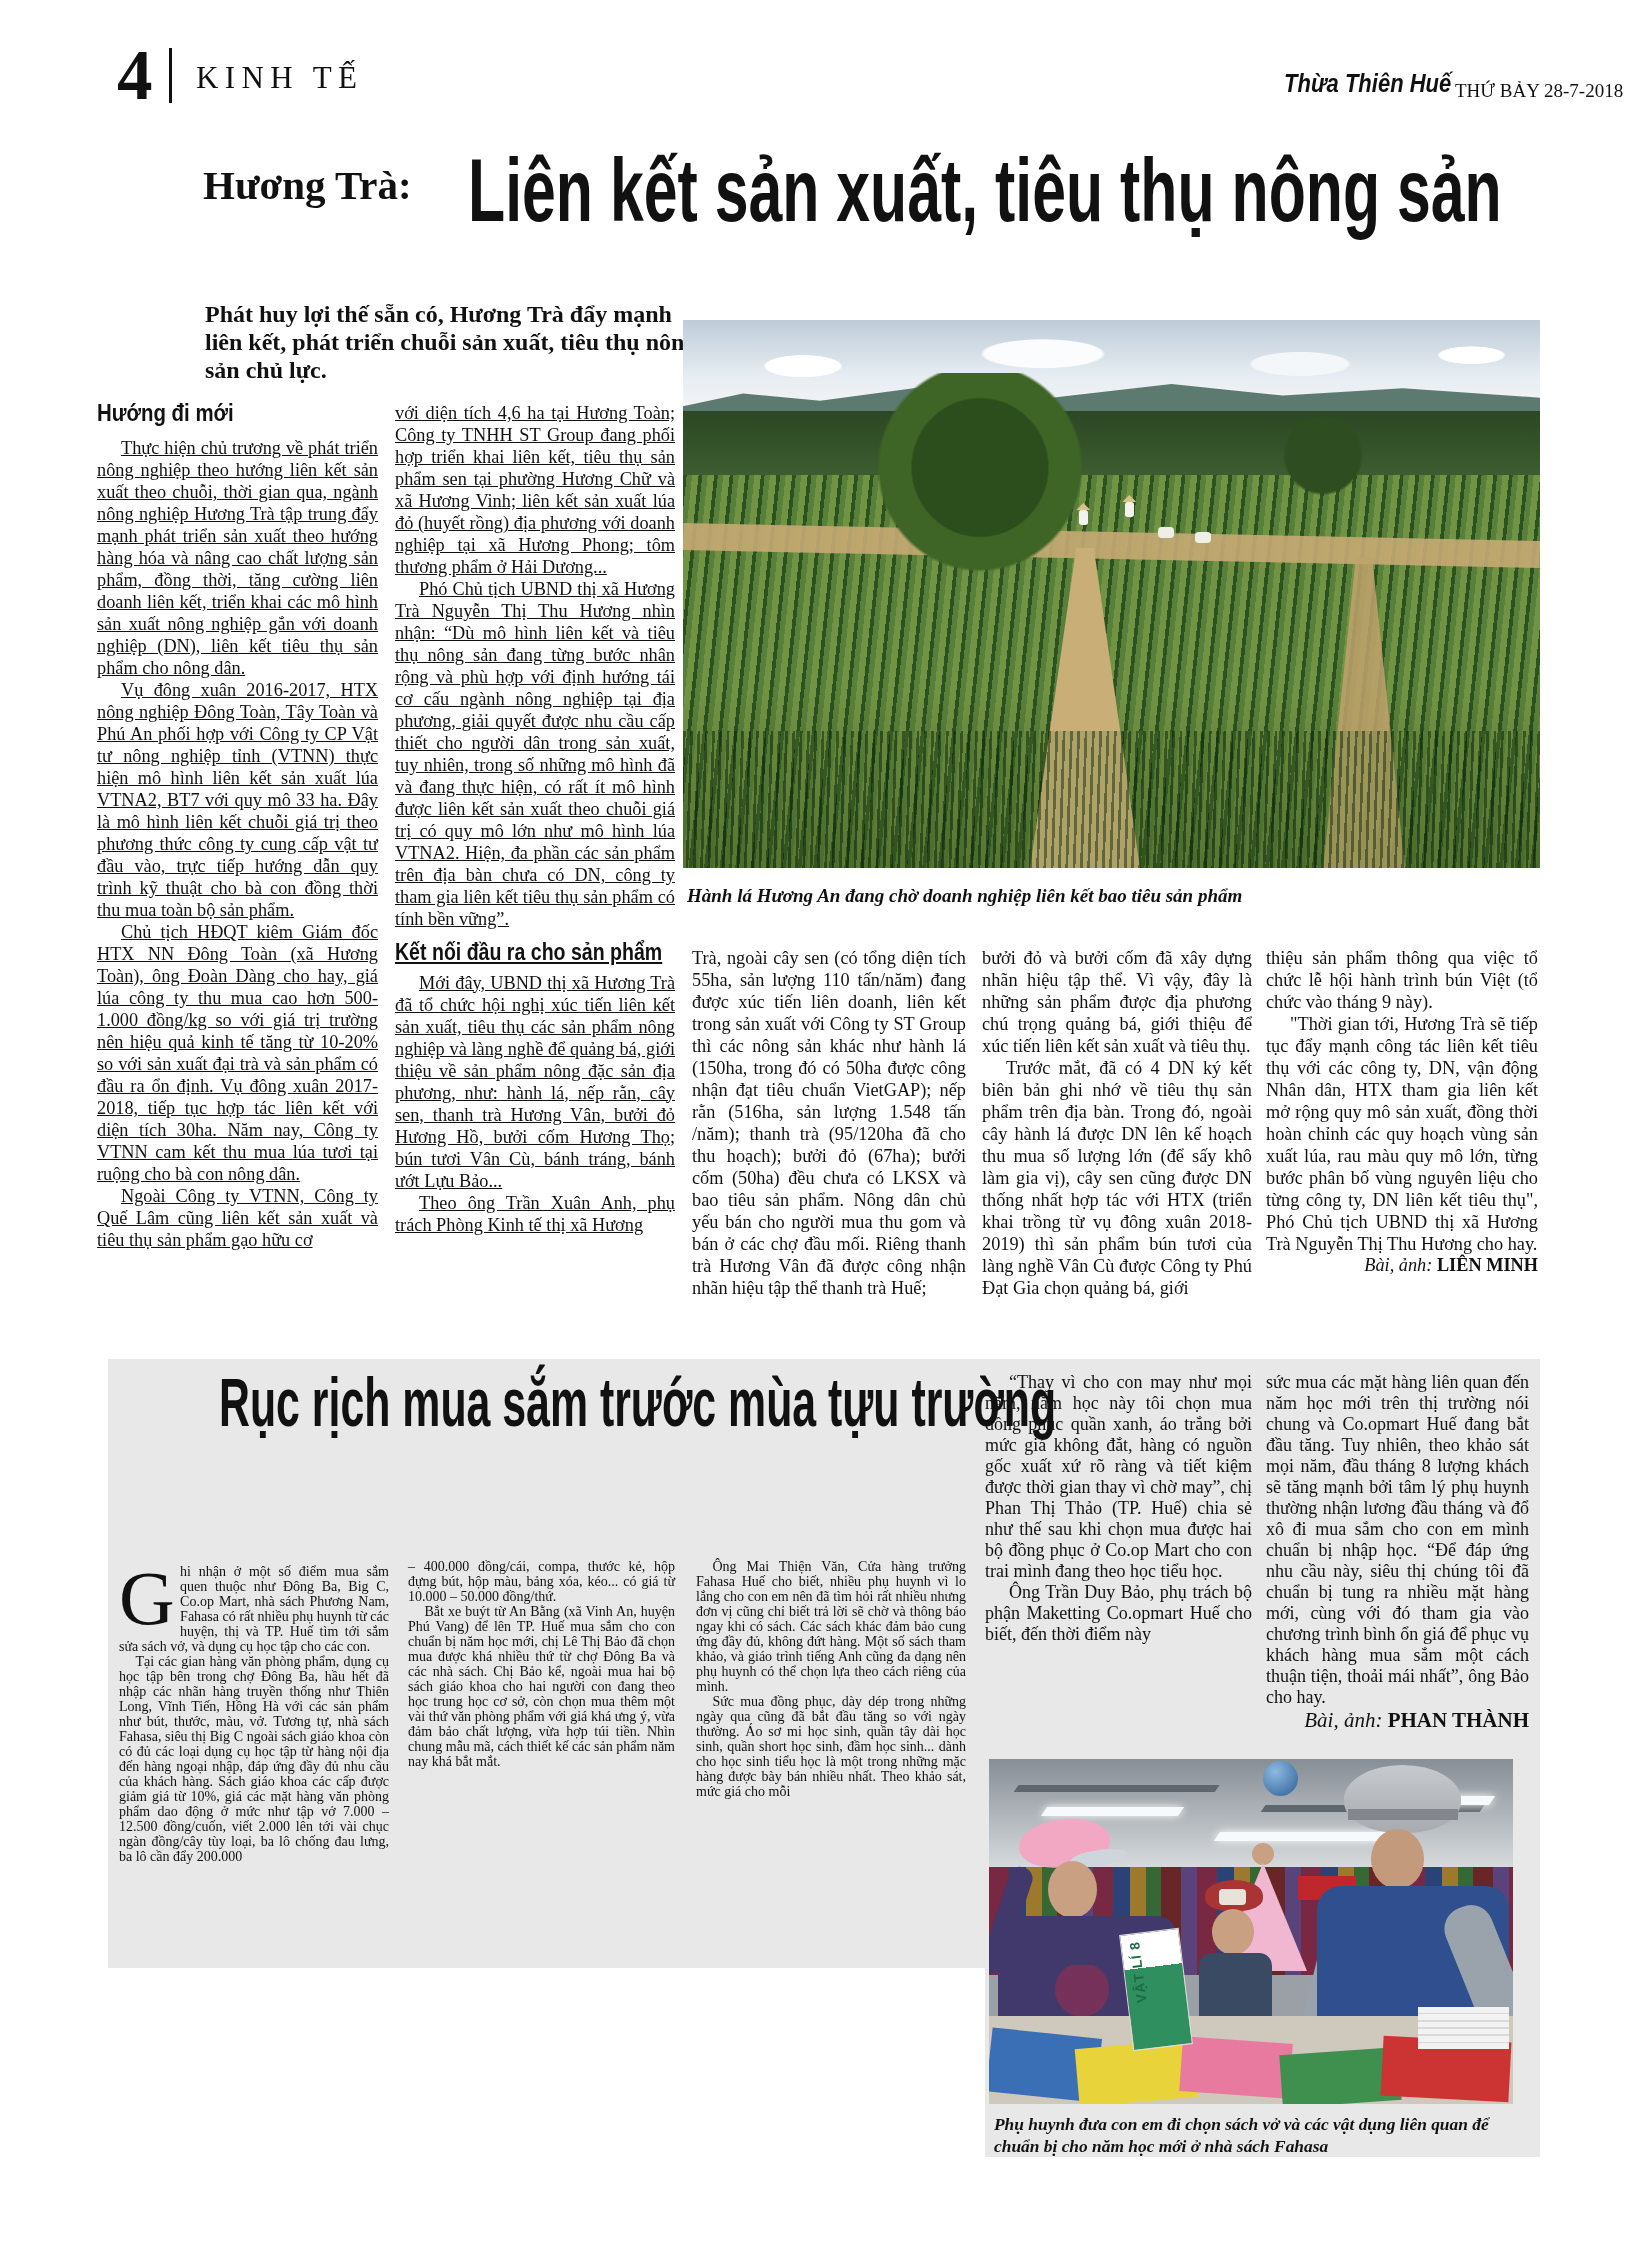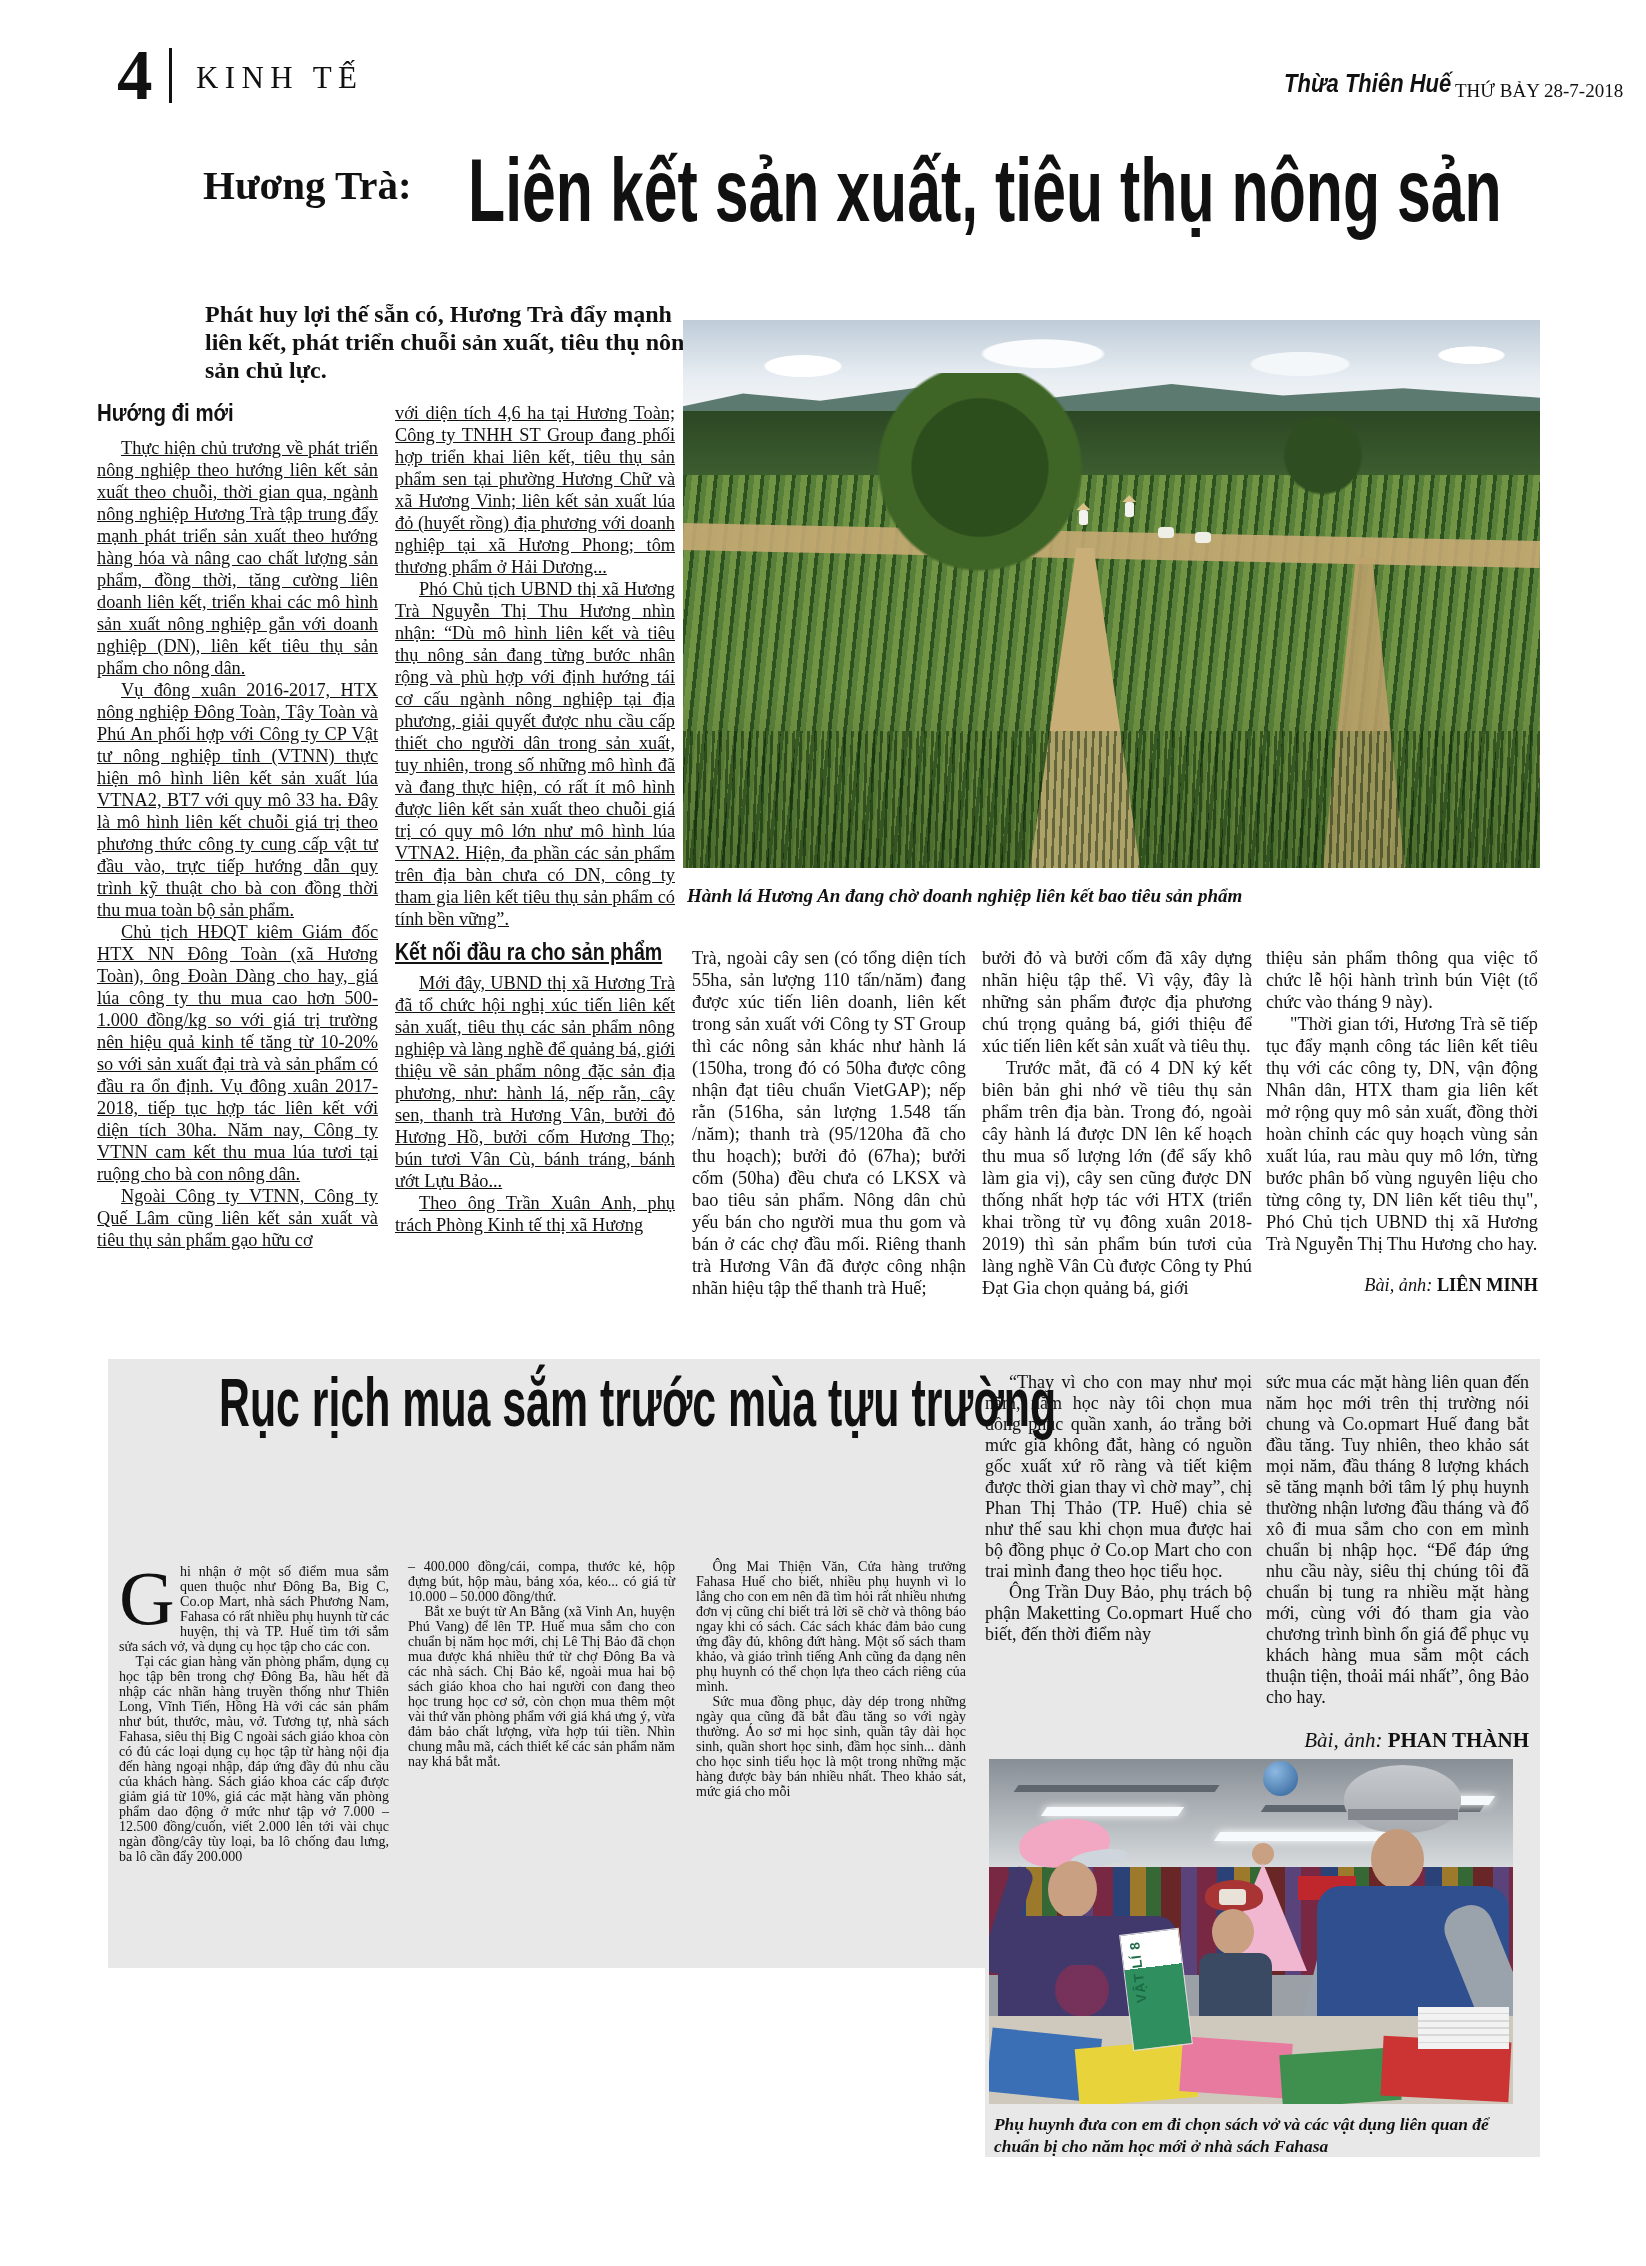--- a/index.html
+++ b/index.html
@@ -30,21 +30,21 @@
   .col p{margin:0;text-align:justify;text-indent:24px;}
   .col p.cont{text-indent:0;}
   .a1col p{font-size:18.3px;line-height:22px;}
   .a2small p{font-size:14px;line-height:15px;}
   .a2small p{text-indent:16.4px;}
   .a2small p.cont{text-indent:0;}
   .a2big p{font-size:18px;line-height:21px;}
   .subhead-flow{font-family:"Liberation Sans",sans-serif;font-weight:bold;font-size:23px;
                 transform:scaleX(.85);transform-origin:0 50%;white-space:nowrap;
                 margin:9.1px 0 5.5px 0;}
-  .byline{text-align:right;margin-top:20px;}
+  .byline{text-align:right;margin-top:0;}
   .byline .lbl{font-style:italic;}
   .byline .nm{font-weight:bold;}
   .a1col .byline{font-size:18.3px;}
   .a2big .byline{font-size:21px;}
 
   .caption{font-weight:bold;font-style:italic;}
   .cap1{font-size:19px;line-height:24px;}
   .cap2{font-size:17.4px;line-height:22px;}
 
   .dropcap{float:left;font-size:77px;line-height:60px;padding:3.7px 5.5px 0 0;font-weight:normal;}

